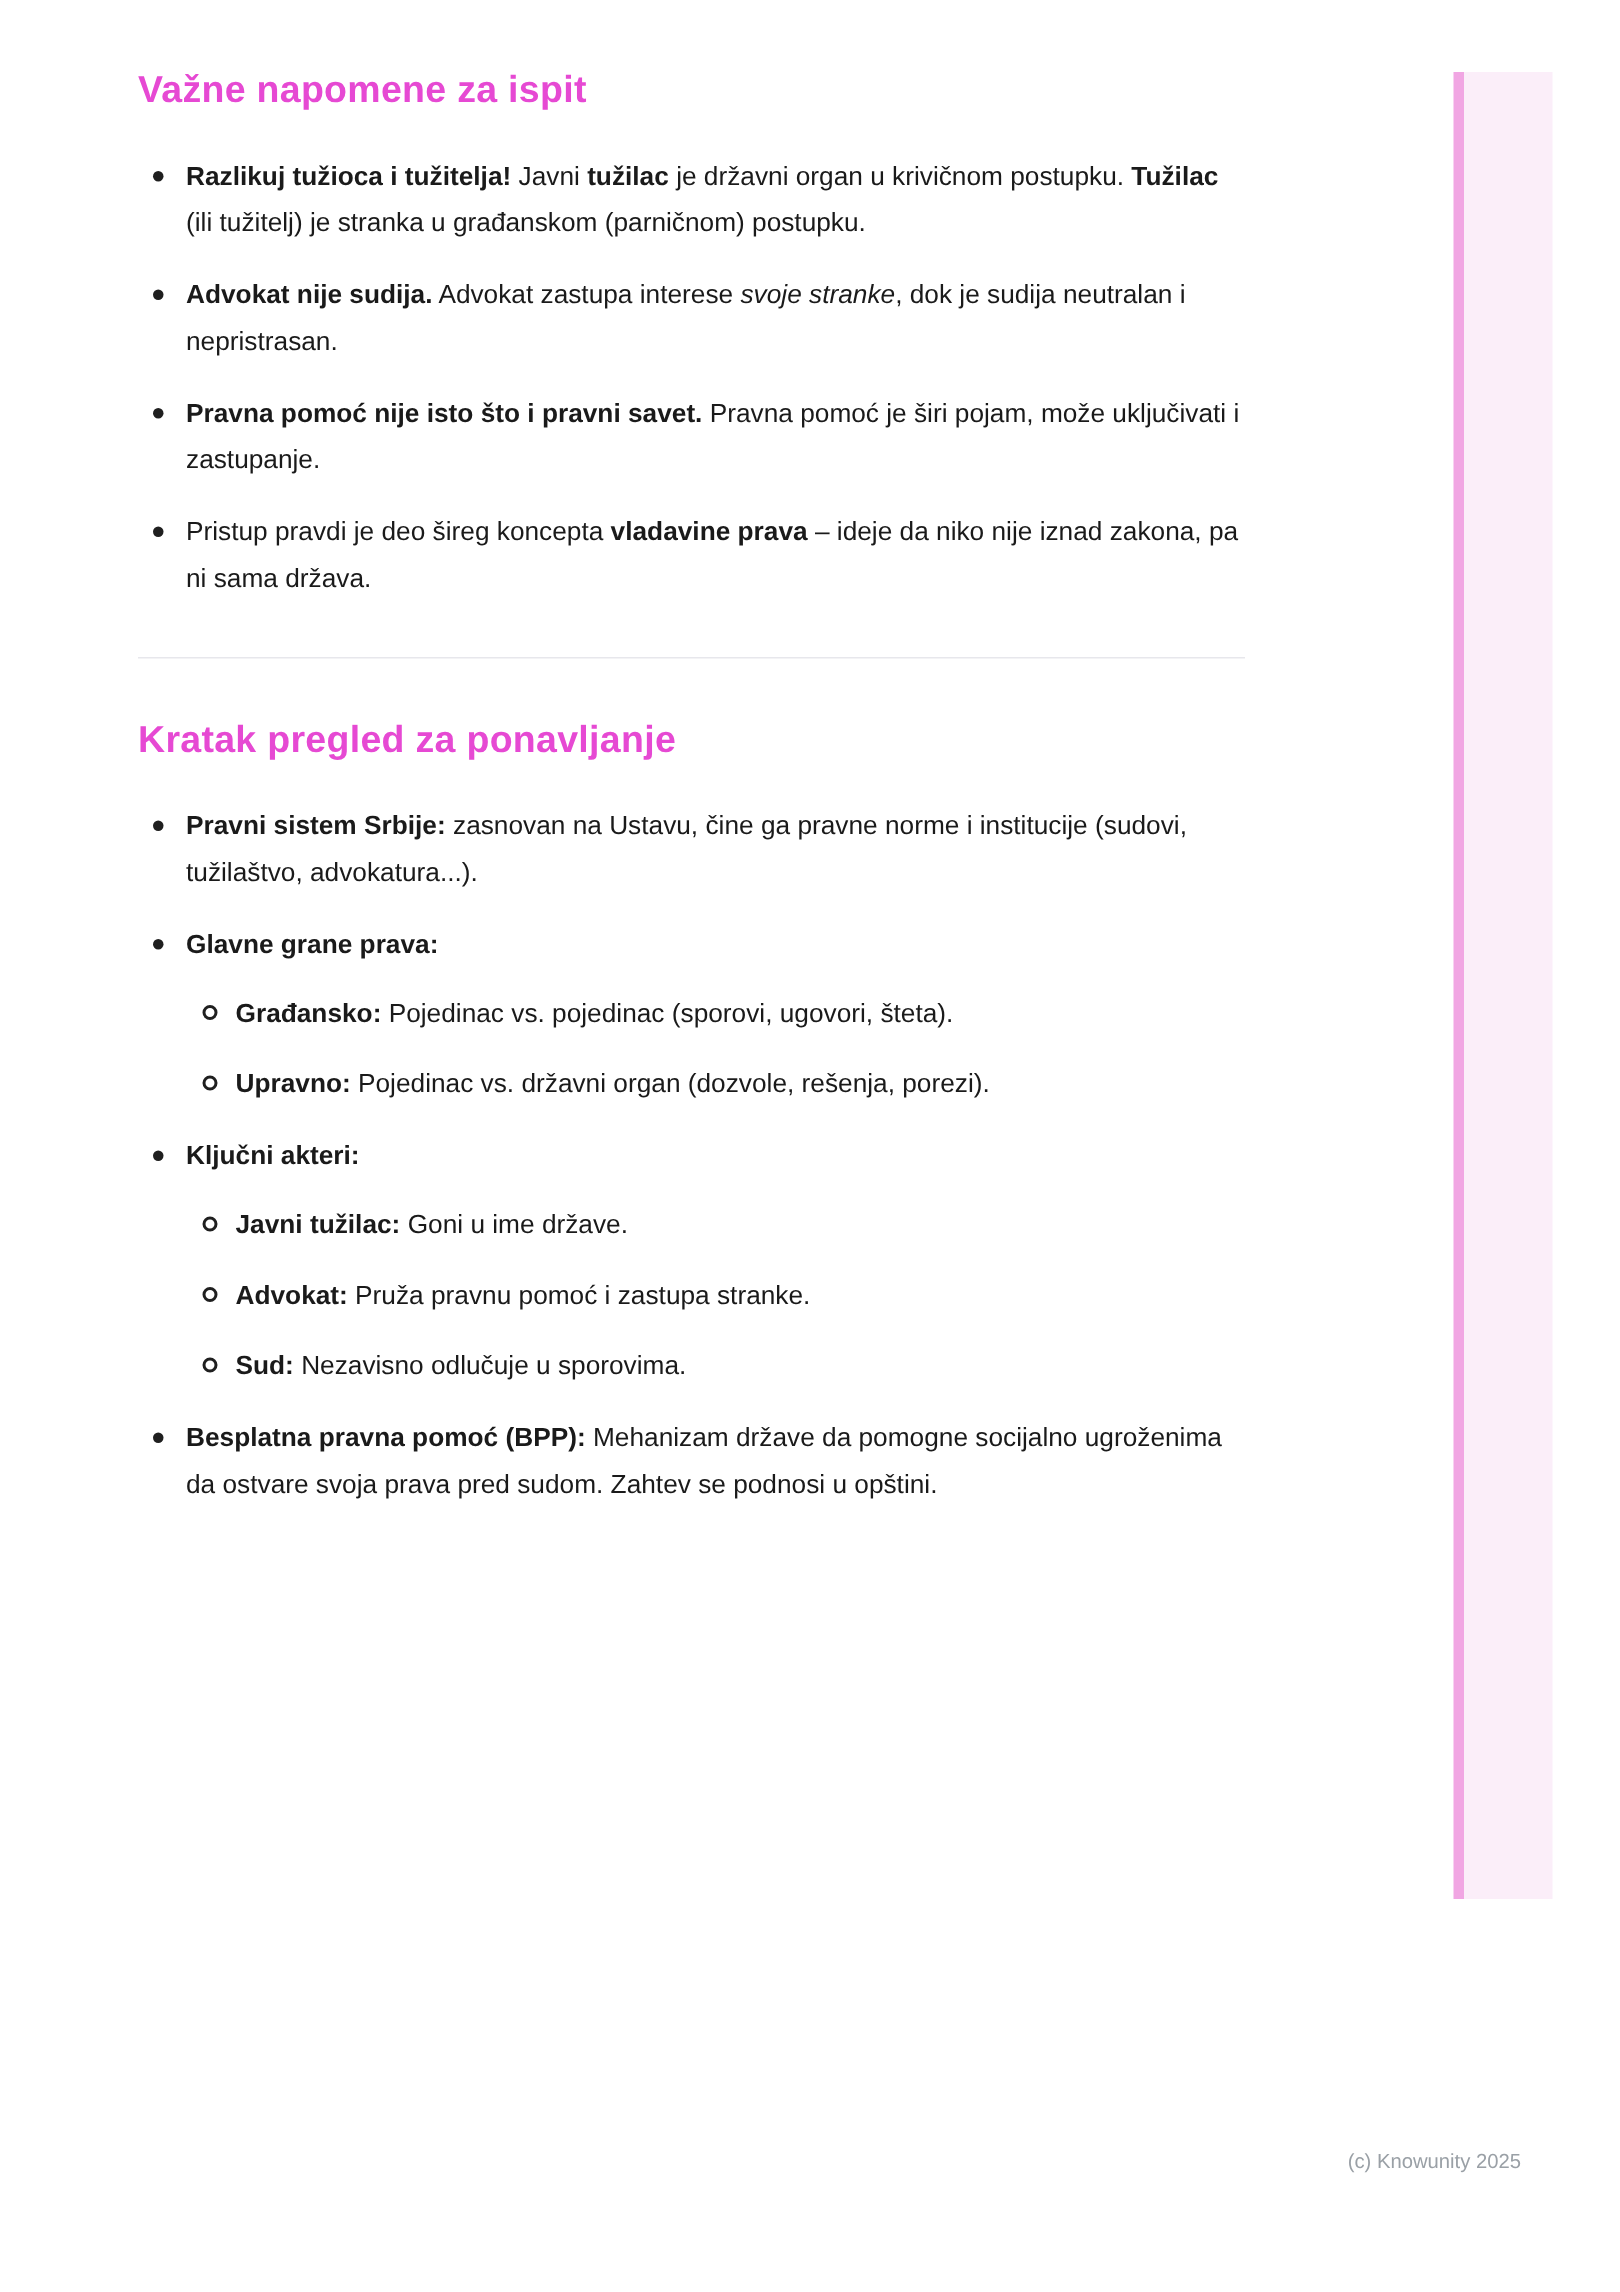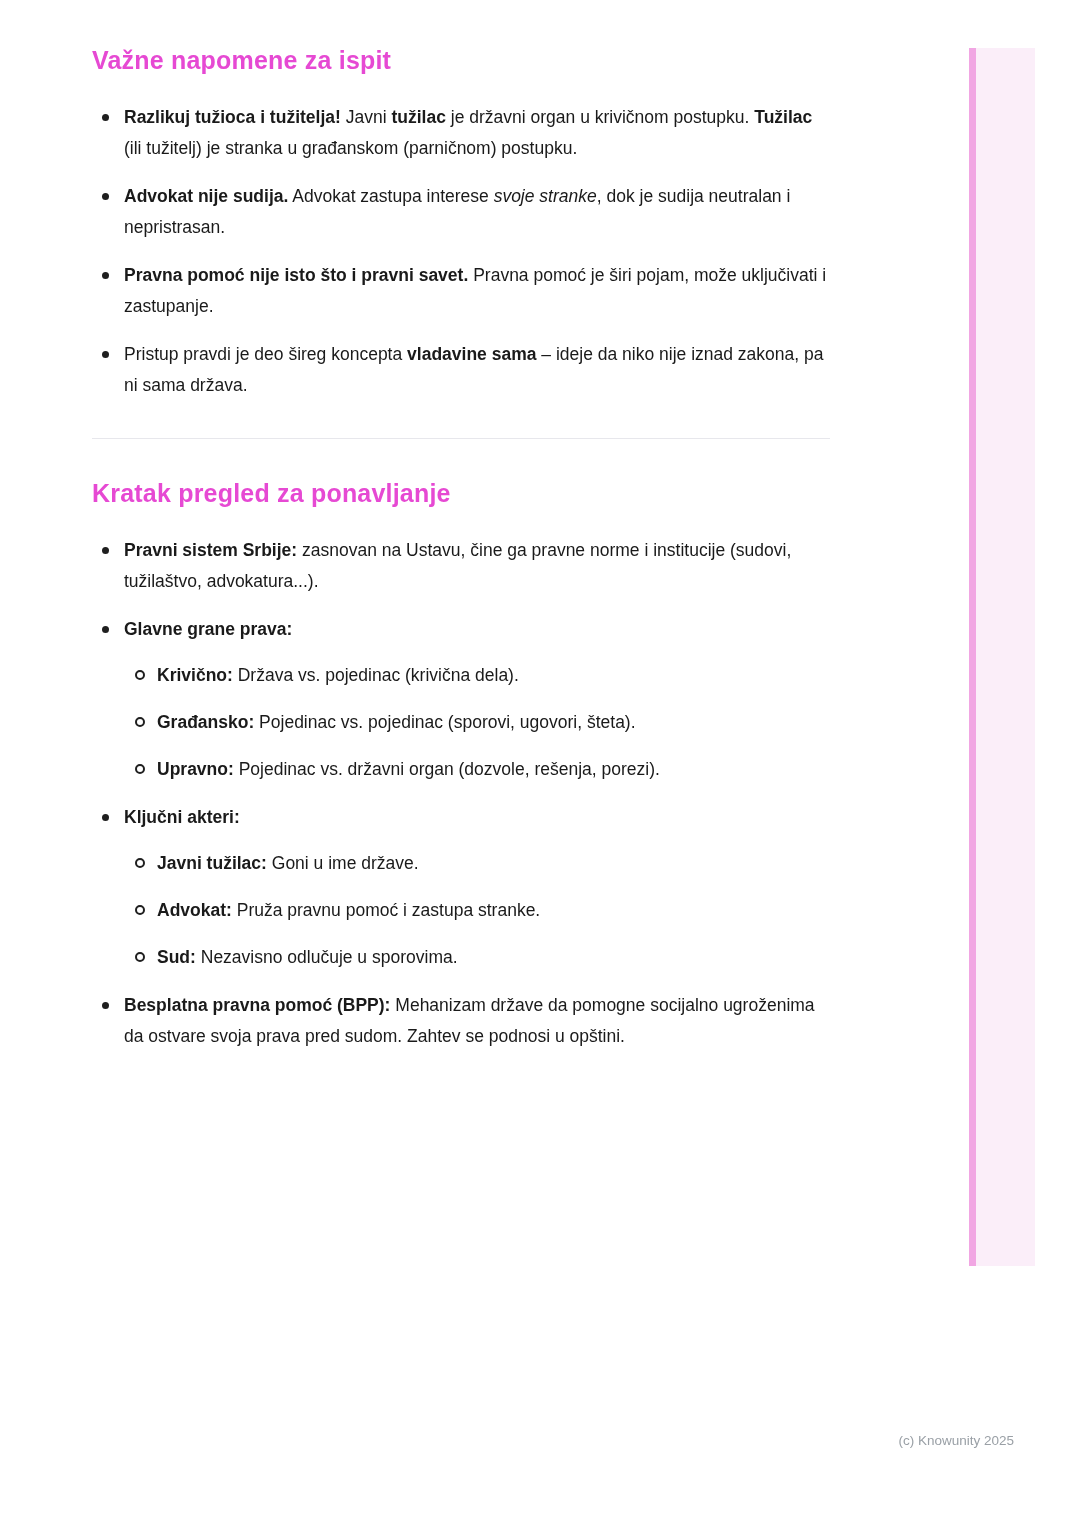--- a/index.html
+++ b/index.html
@@ -105,33 +105,32 @@
   <div class="side-panel"></div>
 
   <div class="content">
 
     <h2 class="section-title">Važne napomene za ispit</h2>
 
     <ul class="bullets">
       <li><span class="b">Razlikuj tužioca i tužitelja!</span><span> Javni </span><span class="b">tužilac</span><span> je državni organ u krivičnom postupku. </span><span class="b">Tužilac</span><span> (ili tužitelj) je stranka u građanskom (parničnom) postupku.</span></li>
       <li><span class="b">Advokat nije sudija.</span><span> Advokat zastupa interese </span><span class="i">svoje stranke</span><span>, dok je sudija neutralan i nepristrasan.</span></li>
       <li><span class="b">Pravna pomoć nije isto što i pravni savet.</span><span> Pravna pomoć je širi pojam, može uključivati i zastupanje.</span></li>
-      <li><span>Pristup pravdi je deo šireg koncepta </span><span class="b">vladavine sama</span><span> – ideje da niko nije iznad zakona, pa ni sama država.</span></li>
+      <li><span>Pristup pravdi je deo šireg koncepta </span><span class="b">vladavine prava</span><span> – ideje da niko nije iznad zakona, pa ni sama država.</span></li>
     </ul>
 
     <hr class="divider">
 
     <h2 class="section-title">Kratak pregled za ponavljanje</h2>
 
     <ul class="bullets">
       <li><span class="b">Pravni sistem Srbije:</span><span> zasnovan na Ustavu, čine ga pravne norme i institucije (sudovi, tužilaštvo, advokatura...).</span></li>
 
       <li><span class="b">Glavne grane prava:</span>
         <ul class="sub">
-          <li><span class="b">Krivično:</span><span> Država vs. pojedinac (krivična dela).</span></li>
           <li><span class="b">Građansko:</span><span> Pojedinac vs. pojedinac (sporovi, ugovori, šteta).</span></li>
           <li><span class="b">Upravno:</span><span> Pojedinac vs. državni organ (dozvole, rešenja, porezi).</span></li>
         </ul>
       </li>
 
       <li><span class="b">Ključni akteri:</span>
         <ul class="sub">
           <li><span class="b">Javni tužilac:</span><span> Goni u ime države.</span></li>
           <li><span class="b">Advokat:</span><span> Pruža pravnu pomoć i zastupa stranke.</span></li>
           <li><span class="b">Sud:</span><span> Nezavisno odlučuje u sporovima.</span></li>

